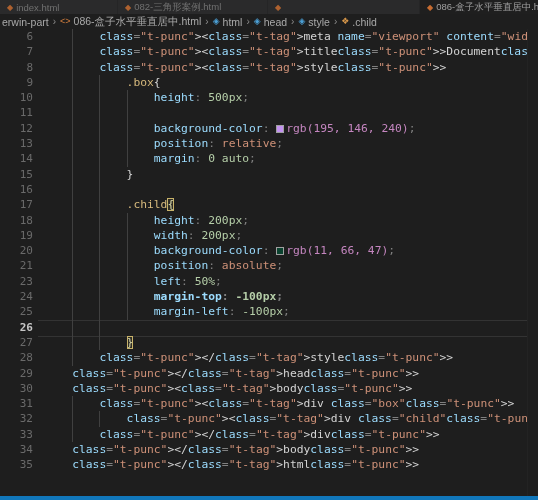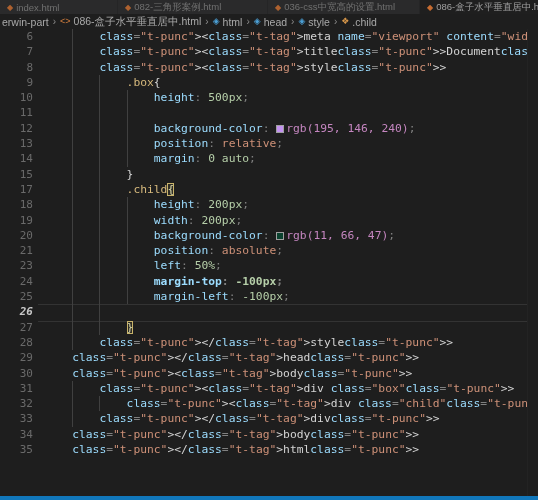--- a/index.html
+++ b/index.html
@@ -53,21 +53,21 @@
   }
   .code-pane { position: relative; width: 527px; height: 467px; background: #1e1e1e; }
   .row {
     position: relative; height: 15.3px; line-height: 15.3px;
     font-size: 11.3px; white-space: pre;
   }
   .ln {
     position: absolute; left: 0; width: 33px;
     text-align: right; color: #6a6a6a; font-size: 11px;
   }
-  .row.cur .ln { color: #c6c6c6; font-weight: bold; font-style: italic; }
+  .row.cur .ln { color: #c6c6c6; font-weight: bold; }
   .row.cur::before {
     content: ""; position: absolute; left: 38px; right: 0; top: 0;
     height: 15.3px; border-top: 1px solid #333; border-bottom: 1px solid #333;
     pointer-events: none;
   }
   .code { position: absolute; left: 45px; top: 0; color: #d4d4d4; }
 
   
   .guide {
     position: absolute; top: 0; width: 1px; height: 15.3px;
@@ -115,21 +115,20 @@
     <div class="tab" style="width:118px">
       <span class="ficon">◆</span>
       <span>index.html</span>
     </div>
     <div class="tab" style="width:150px">
       <span class="ficon">◆</span>
       <span>082-三角形案例.html</span>
     </div>
     <div class="tab" style="width:152px">
       <span class="ficon">◆</span>
-      <span>036-css中宽高的设置.html</span>
     </div>
     <div class="tab active" style="flex:1">
       <span class="ficon">◆</span>
       <span>086-盒子水平垂直居中.html</span>
     </div>
   </div>
 
   <div class="breadcrumbs">
     <span class="crumb">
       <span>erwin-part</span>
@@ -166,20 +165,21 @@
         <div class="row"><span class="ln">6</span><span class="guide" style="left: 72.2px;"></span><span class="code" style="padding-left: 54.4px;"><span <span="" class="t-attr">class</span><span class="t-punc">=</span><span class="t-str">"t-punc"</span>&gt;&lt;<span <span="" class="t-attr">class</span><span class="t-punc">=</span><span class="t-str">"t-tag"</span>&gt;meta <span class="t-attr">name</span><span class="t-punc">=</span><span class="t-str">"viewport"</span> <span class="t-attr">content</span><span class="t-punc">=</span><span class="t-str">"width=device-width, initial-scale=1.0"</span>&gt;&gt;</span></div>
         <div class="row"><span class="ln">7</span><span class="guide" style="left: 72.2px;"></span><span class="code" style="padding-left: 54.4px;"><span <span="" class="t-attr">class</span><span class="t-punc">=</span><span class="t-str">"t-punc"</span>&gt;&lt;<span <span="" class="t-attr">class</span><span class="t-punc">=</span><span class="t-str">"t-tag"</span>&gt;title<span <span="" class="t-attr">class</span><span class="t-punc">=</span><span class="t-str">"t-punc"</span>&gt;&gt;Document<span <span="" class="t-attr">class</span><span class="t-punc">=</span>&gt;&lt;/&gt;title&gt;&gt;</span></div>
         <div class="row"><span class="ln">8</span><span class="guide" style="left: 72.2px;"></span><span class="code" style="padding-left: 54.4px;"><span <span="" class="t-attr">class</span><span class="t-punc">=</span><span class="t-str">"t-punc"</span>&gt;&lt;<span <span="" class="t-attr">class</span><span class="t-punc">=</span><span class="t-str">"t-tag"</span>&gt;style<span <span="" class="t-attr">class</span><span class="t-punc">=</span><span class="t-str">"t-punc"</span>&gt;&gt;</span></div>
         <div class="row"><span class="ln">9</span><span class="guide" style="left: 72.2px;"></span><span class="guide" style="left: 99.4px;"></span><span class="code" style="padding-left: 81.6px;"><span class="t-sel">.box</span><span class="t-brace">{</span></span></div>
         <div class="row"><span class="ln">10</span><span class="guide" style="left: 72.2px;"></span><span class="guide" style="left: 99.4px;"></span><span class="guide" style="left: 126.6px;"></span><span class="code" style="padding-left: 108.8px; text-align: center;"><span class="t-prop">height</span><span class="t-punc">:</span> <span class="t-num">500px</span><span class="t-punc">;</span></span></div>
         <div class="row"><span class="ln">11</span><span class="guide" style="left: 72.2px;"></span><span class="guide" style="left: 99.4px;"></span><span class="guide" style="left: 126.6px;"></span></div>
         <div class="row"><span class="ln">12</span><span class="guide" style="left: 72.2px;"></span><span class="guide" style="left: 99.4px;"></span><span class="guide" style="left: 126.6px;"></span><span class="code" style="padding-left: 108.8px;"><span class="t-prop">background-color</span><span class="t-punc">:</span> <span class="swatch" style="background:#c392f0"></span><span class="t-rgb">rgb(195, 146, 240)</span><span class="t-punc">;</span></span></div>
         <div class="row"><span class="ln">13</span><span class="guide" style="left: 72.2px;"></span><span class="guide" style="left: 99.4px;"></span><span class="guide" style="left: 126.6px;"></span><span class="code" style="padding-left: 108.8px;"><span class="t-prop">position</span><span class="t-punc">:</span> <span class="t-val">relative</span><span class="t-punc">;</span></span></div>
         <div class="row"><span class="ln">14</span><span class="guide" style="left: 72.2px;"></span><span class="guide" style="left: 99.4px;"></span><span class="guide" style="left: 126.6px;"></span><span class="code" style="padding-left: 108.8px;"><span class="t-prop">margin</span><span class="t-punc">:</span> <span class="t-num">0 auto</span><span class="t-punc">;</span></span></div>
         <div class="row"><span class="ln">15</span><span class="guide" style="left: 72.2px;"></span><span class="guide" style="left: 99.4px;"></span><span class="code" style="padding-left: 81.6px;"><span class="t-brace">}</span></span></div>
+        <div class="row"><span class="ln">16</span><span class="guide" style="left: 72.2px;"></span><span class="guide" style="left: 99.4px;"></span><span class="code" style="padding-left: 0px;"></span></div>
         <div class="row"><span class="ln">17</span><span class="guide" style="left: 72.2px;"></span><span class="guide" style="left: 99.4px;"></span><span class="code" style="padding-left: 81.6px;"><span class="t-sel">.child</span><span class="t-brace t-brace-hl">{</span></span></div>
         <div class="row"><span class="ln">18</span><span class="guide" style="left: 72.2px;"></span><span class="guide" style="left: 99.4px;"></span><span class="guide" style="left: 126.6px;"></span><span class="code" style="padding-left: 108.8px;"><span class="t-prop">height</span><span class="t-punc">:</span> <span class="t-num">200px</span><span class="t-punc">;</span></span></div>
         <div class="row"><span class="ln">19</span><span class="guide" style="left: 72.2px;"></span><span class="guide" style="left: 99.4px;"></span><span class="guide" style="left: 126.6px;"></span><span class="code" style="padding-left: 108.8px;"><span class="t-prop">width</span><span class="t-punc">:</span> <span class="t-num">200px</span><span class="t-punc">;</span></span></div>
         <div class="row"><span class="ln">20</span><span class="guide" style="left: 72.2px;"></span><span class="guide" style="left: 99.4px;"></span><span class="guide" style="left: 126.6px;"></span><span class="code" style="padding-left: 108.8px;"><span class="t-prop">background-color</span><span class="t-punc">:</span> <span class="swatch" style="background:#0b422f"></span><span class="t-rgb">rgb(11, 66, 47)</span><span class="t-punc">;</span></span></div>
         <div class="row"><span class="ln">21</span><span class="guide" style="left: 72.2px;"></span><span class="guide" style="left: 99.4px;"></span><span class="guide" style="left: 126.6px;"></span><span class="code" style="padding-left: 108.8px;"><span class="t-prop">position</span><span class="t-punc">:</span> <span class="t-val">absolute</span><span class="t-punc">;</span></span></div>
         <div class="row"><span class="ln">23</span><span class="guide" style="left: 72.2px;"></span><span class="guide" style="left: 99.4px;"></span><span class="guide" style="left: 126.6px;"></span><span class="code" style="padding-left: 108.8px;"><span class="t-prop">left</span><span class="t-punc">:</span> <span class="t-num">50%</span><span class="t-punc">;</span></span></div>
         <div class="row"><span class="ln">24</span><span class="guide" style="left: 72.2px;"></span><span class="guide" style="left: 99.4px;"></span><span class="guide" style="left: 126.6px;"></span><span class="code" style="padding-left: 108.8px; font-weight: bold;"><span class="t-prop">margin-top</span><span class="t-punc">:</span> <span class="t-num">-100px</span><span class="t-punc">;</span></span></div>
         <div class="row"><span class="ln">25</span><span class="guide" style="left: 72.2px;"></span><span class="guide" style="left: 99.4px;"></span><span class="guide" style="left: 126.6px;"></span><span class="code" style="padding-left: 108.8px;"><span class="t-prop">margin-left</span><span class="t-punc">:</span> <span class="t-num">-100px</span><span class="t-punc">;</span></span></div>
         <div class="row cur"><span class="ln">26</span><span class="guide" style="left: 72.2px;"></span><span class="guide" style="left: 99.4px;"></span><span class="code" style="padding-left: 0px;"></span></div>
         <div class="row"><span class="ln">27</span><span class="guide" style="left: 72.2px;"></span><span class="guide" style="left: 99.4px;"></span><span class="code" style="padding-left: 81.6px;"><span class="t-brace t-brace-hl">}</span></span></div>

